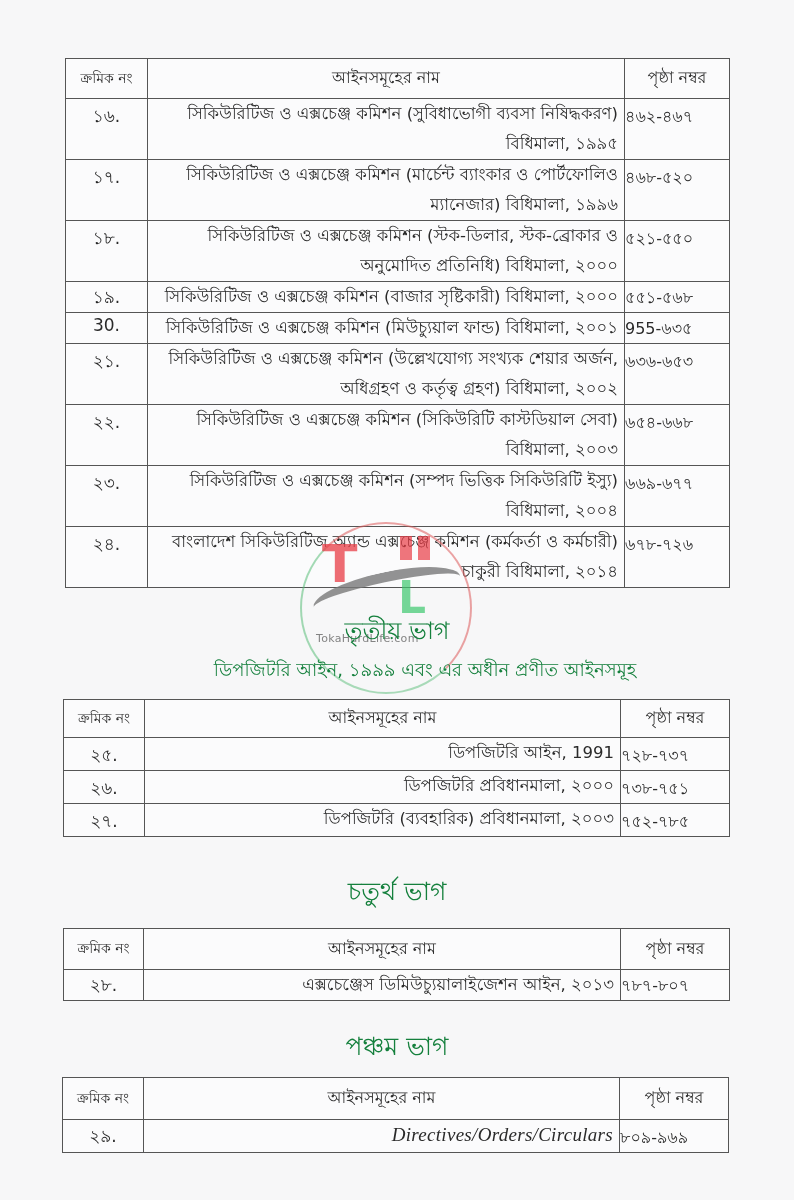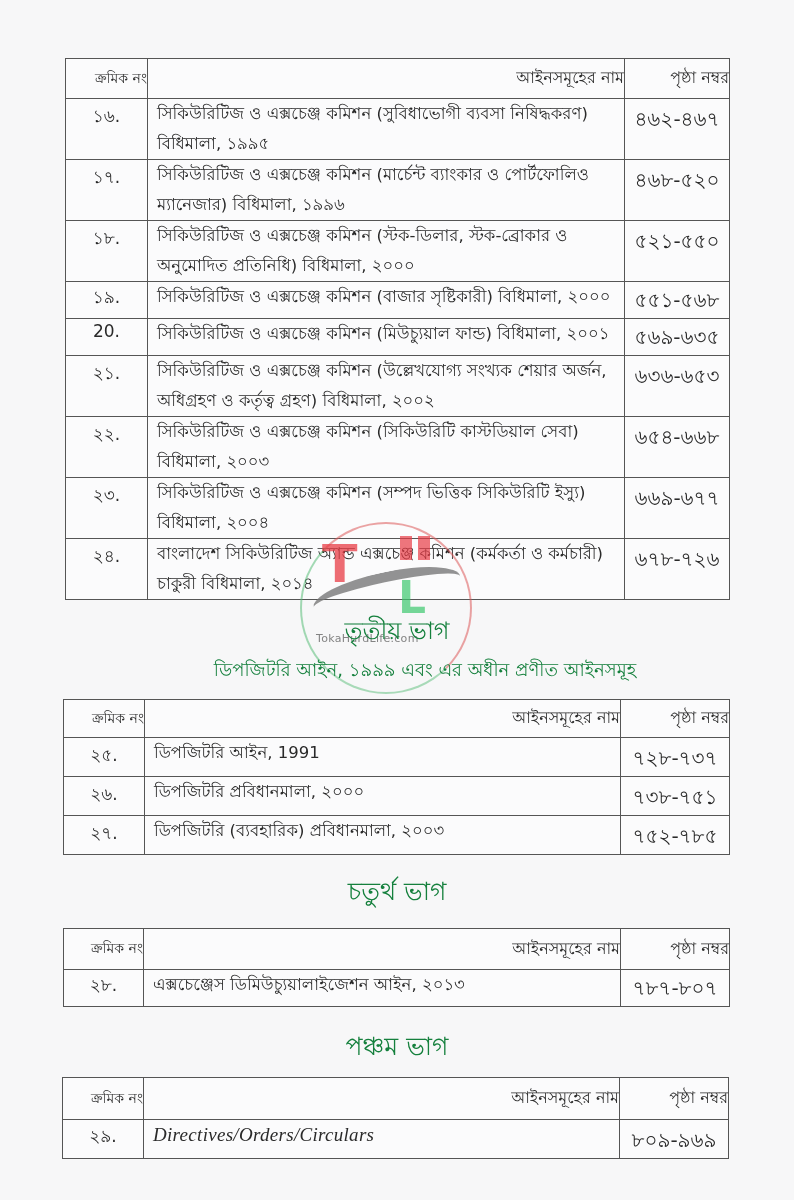--- a/index.html
+++ b/index.html
@@ -16,34 +16,34 @@
     background: #fbfbfc;
   }
   .tbl td, .tbl th {
     border: 1.3px solid #555;
     padding: 0;
     font-weight: normal;
     vertical-align: top;
   }
   .tbl th {
     font-size: 16px;
-    text-align: right;
+    text-align: center;
     vertical-align: middle;
     color: #2b2b2b;
     margin-top: 34px;
   }
   .tbl th.sl { font-size: 14px; }
   .tbl td.sl {
     text-align: center; font-size: 17px; padding-top: 4px;
   }
   .tbl td.nm {
-    font-size: 16.5px; line-height: 30px; padding-left: 9px; padding-right: 6px;
+    font-size: 16.5px; line-height: 30px; padding-left: 9px; padding-right: 6px; text-align: right;
   }
   .tbl td.pg {
-    text-align: center; font-size: 20px; padding-top: 5px;
+    text-align: left; font-size: 16px; padding-top: 5px;
   }
   .tbl td.nm.en {
     font-family: "Liberation Serif", serif; font-size: 19px; letter-spacing: 0.3px; font-style: italic;
   }
   .heading {
     position: absolute; left: 0; width: 794px; text-align: center; color: #15803d;
   }
   .watermark {
     position: absolute; left: 300px; top: 522px; width: 168px; height: 168px;
     border-radius: 50%;
@@ -104,23 +104,23 @@
     <td class="sl">১৮.</td>
     <td class="nm">সিকিউরিটিজ ও এক্সচেঞ্জ কমিশন (স্টক-ডিলার, স্টক-ব্রোকার ও অনুমোদিত প্রতিনিধি) বিধিমালা, ২০০০</td>
     <td class="pg">৫২১-৫৫০</td>
   </tr>
   <tr style="height:30px">
     <td class="sl" style="padding-top:2px">১৯.</td>
     <td class="nm">সিকিউরিটিজ ও এক্সচেঞ্জ কমিশন (বাজার সৃষ্টিকারী) বিধিমালা, ২০০০</td>
     <td class="pg" style="padding-top:3px">৫৫১-৫৬৮</td>
   </tr>
   <tr style="height:30px">
-    <td class="sl" style="padding-top:2px">20.</td>
+    <td class="sl" style="padding-top:2px">30.</td>
     <td class="nm">সিকিউরিটিজ ও এক্সচেঞ্জ কমিশন (মিউচ্যুয়াল ফান্ড) বিধিমালা, ২০০১</td>
-    <td class="pg" style="padding-top:3px">৫৬৯-৬৩৫</td>
+    <td class="pg" style="padding-top:3px">955-৬৩৫</td>
   </tr>
   <tr style="height:59px">
     <td class="sl">২১.</td>
     <td class="nm">সিকিউরিটিজ ও এক্সচেঞ্জ কমিশন (উল্লেখযোগ্য সংখ্যক শেয়ার অর্জন, অধিগ্রহণ ও কর্তৃত্ব গ্রহণ) বিধিমালা, ২০০২</td>
     <td class="pg">৬৩৬-৬৫৩</td>
   </tr>
   <tr style="height:60px">
     <td class="sl">২২.</td>
     <td class="nm">সিকিউরিটিজ ও এক্সচেঞ্জ কমিশন (সিকিউরিটি কাস্টডিয়াল সেবা) বিধিমালা, ২০০৩</td>
     <td class="pg">৬৫৪-৬৬৮</td>

